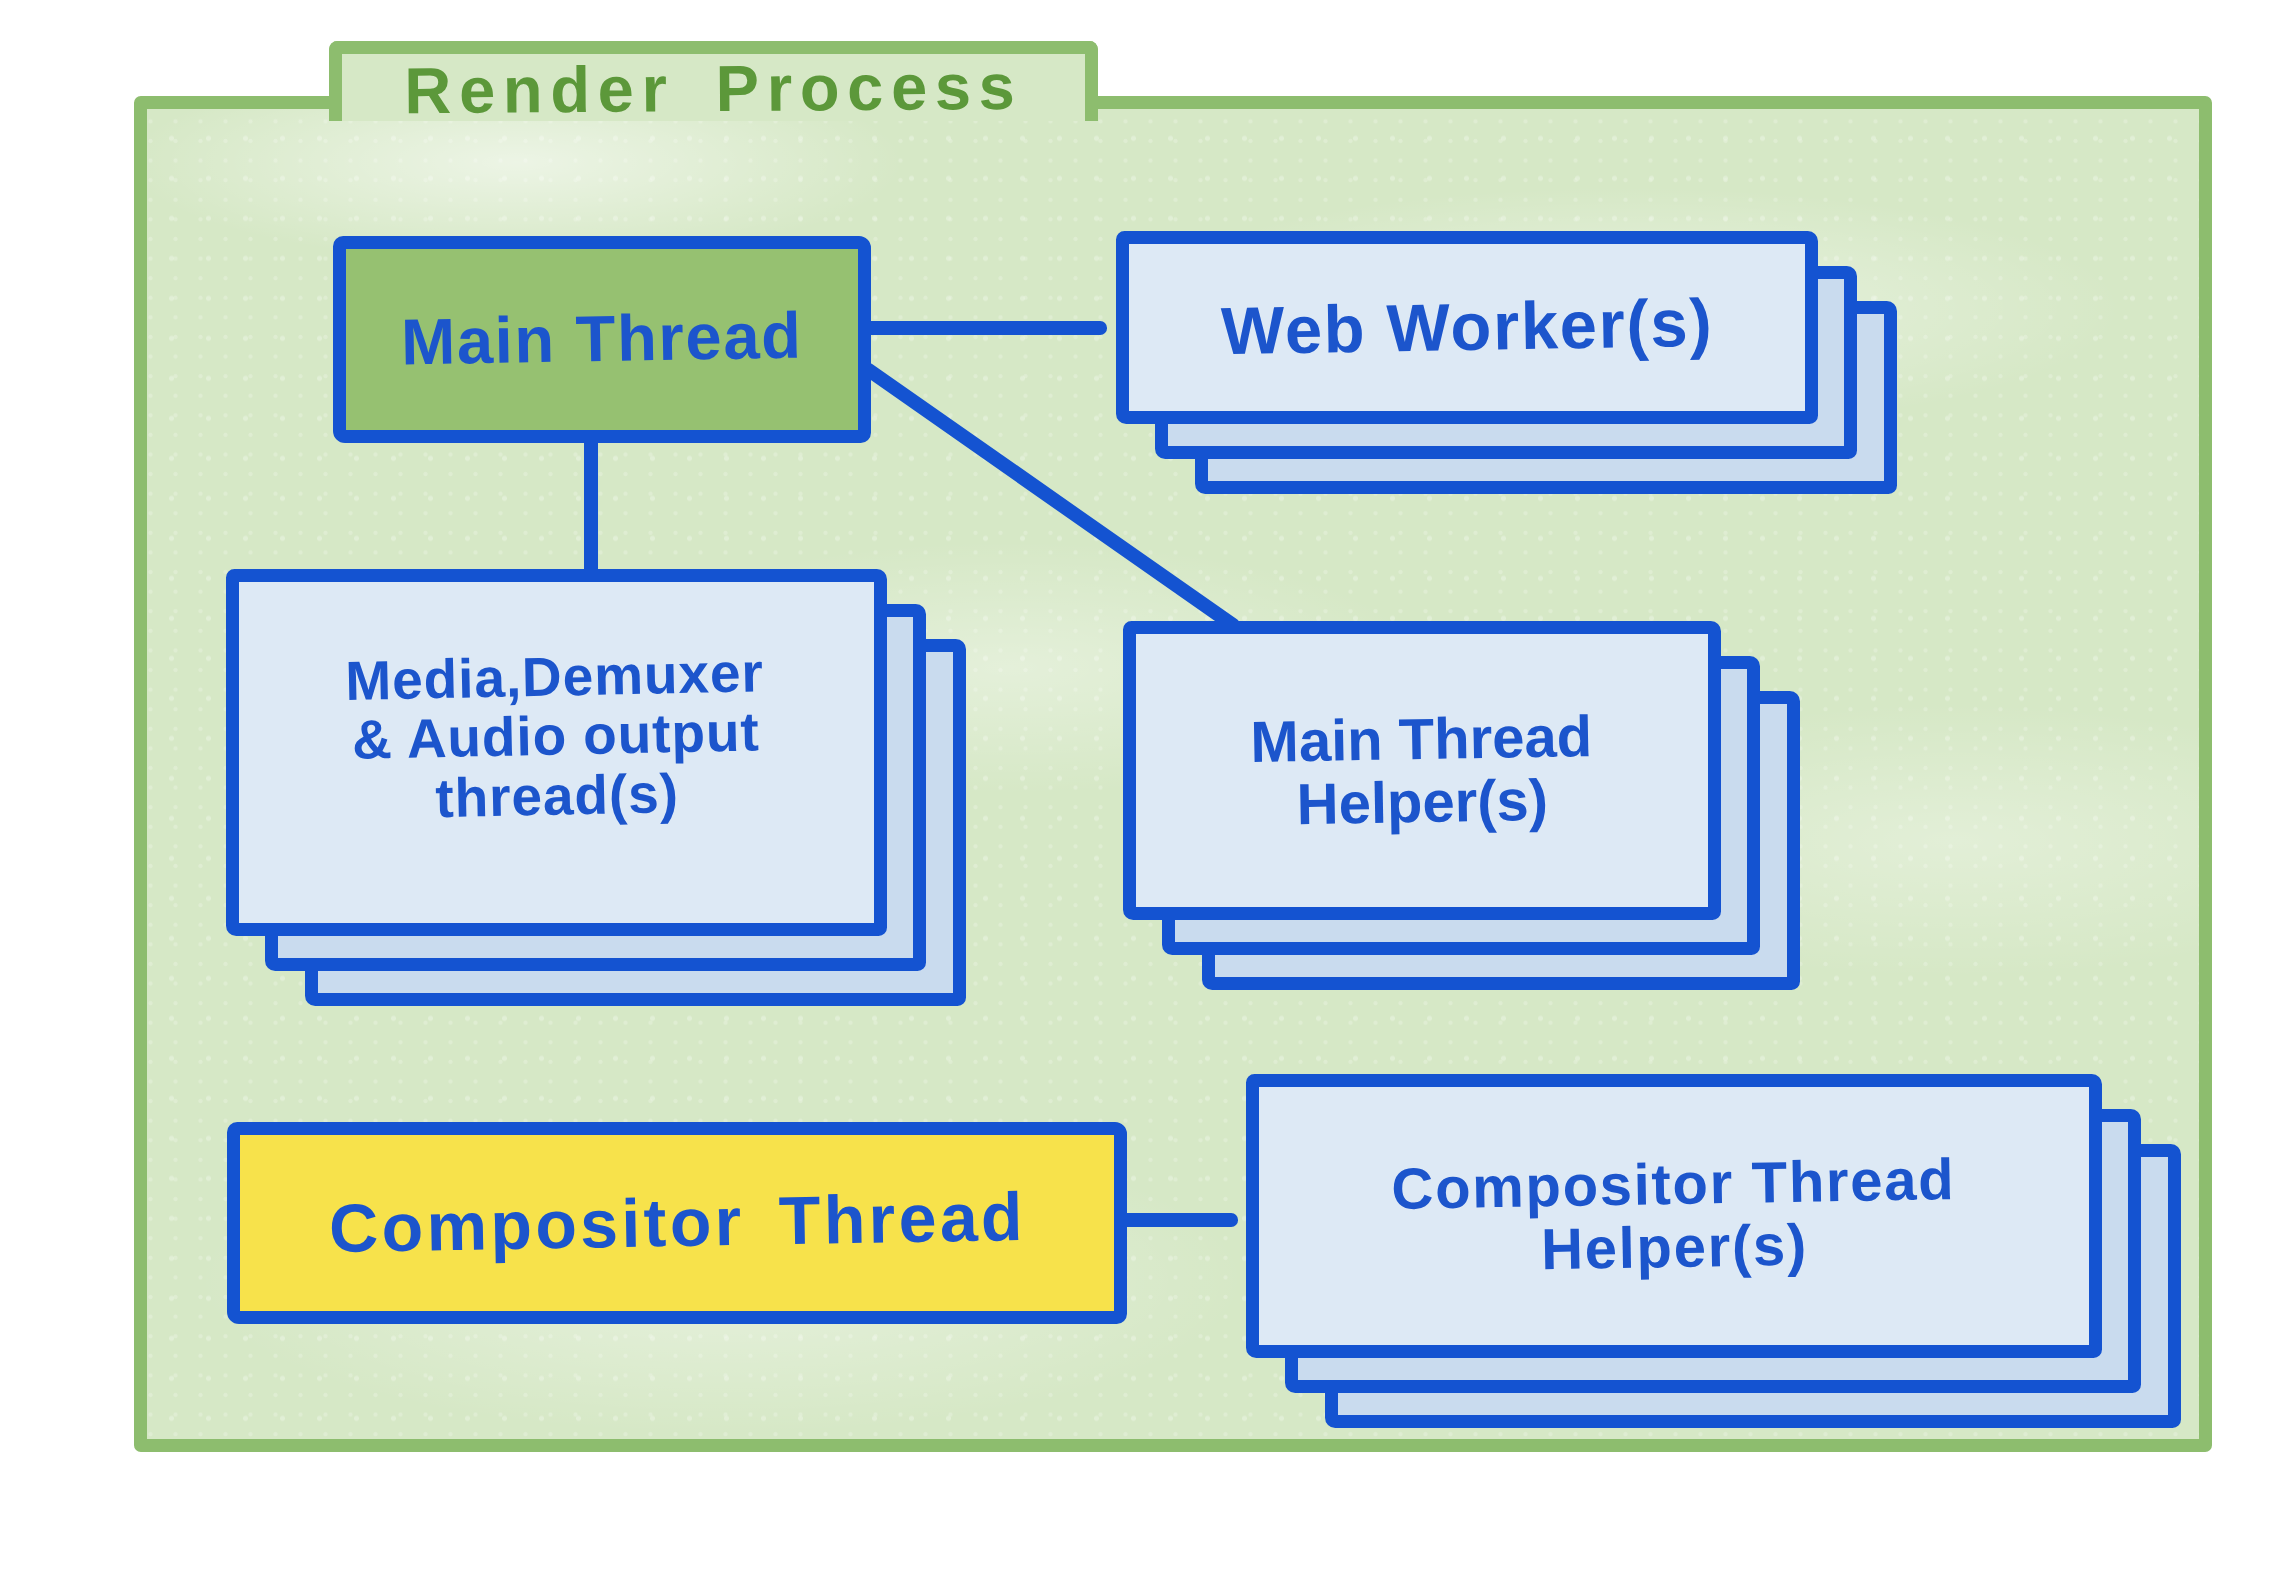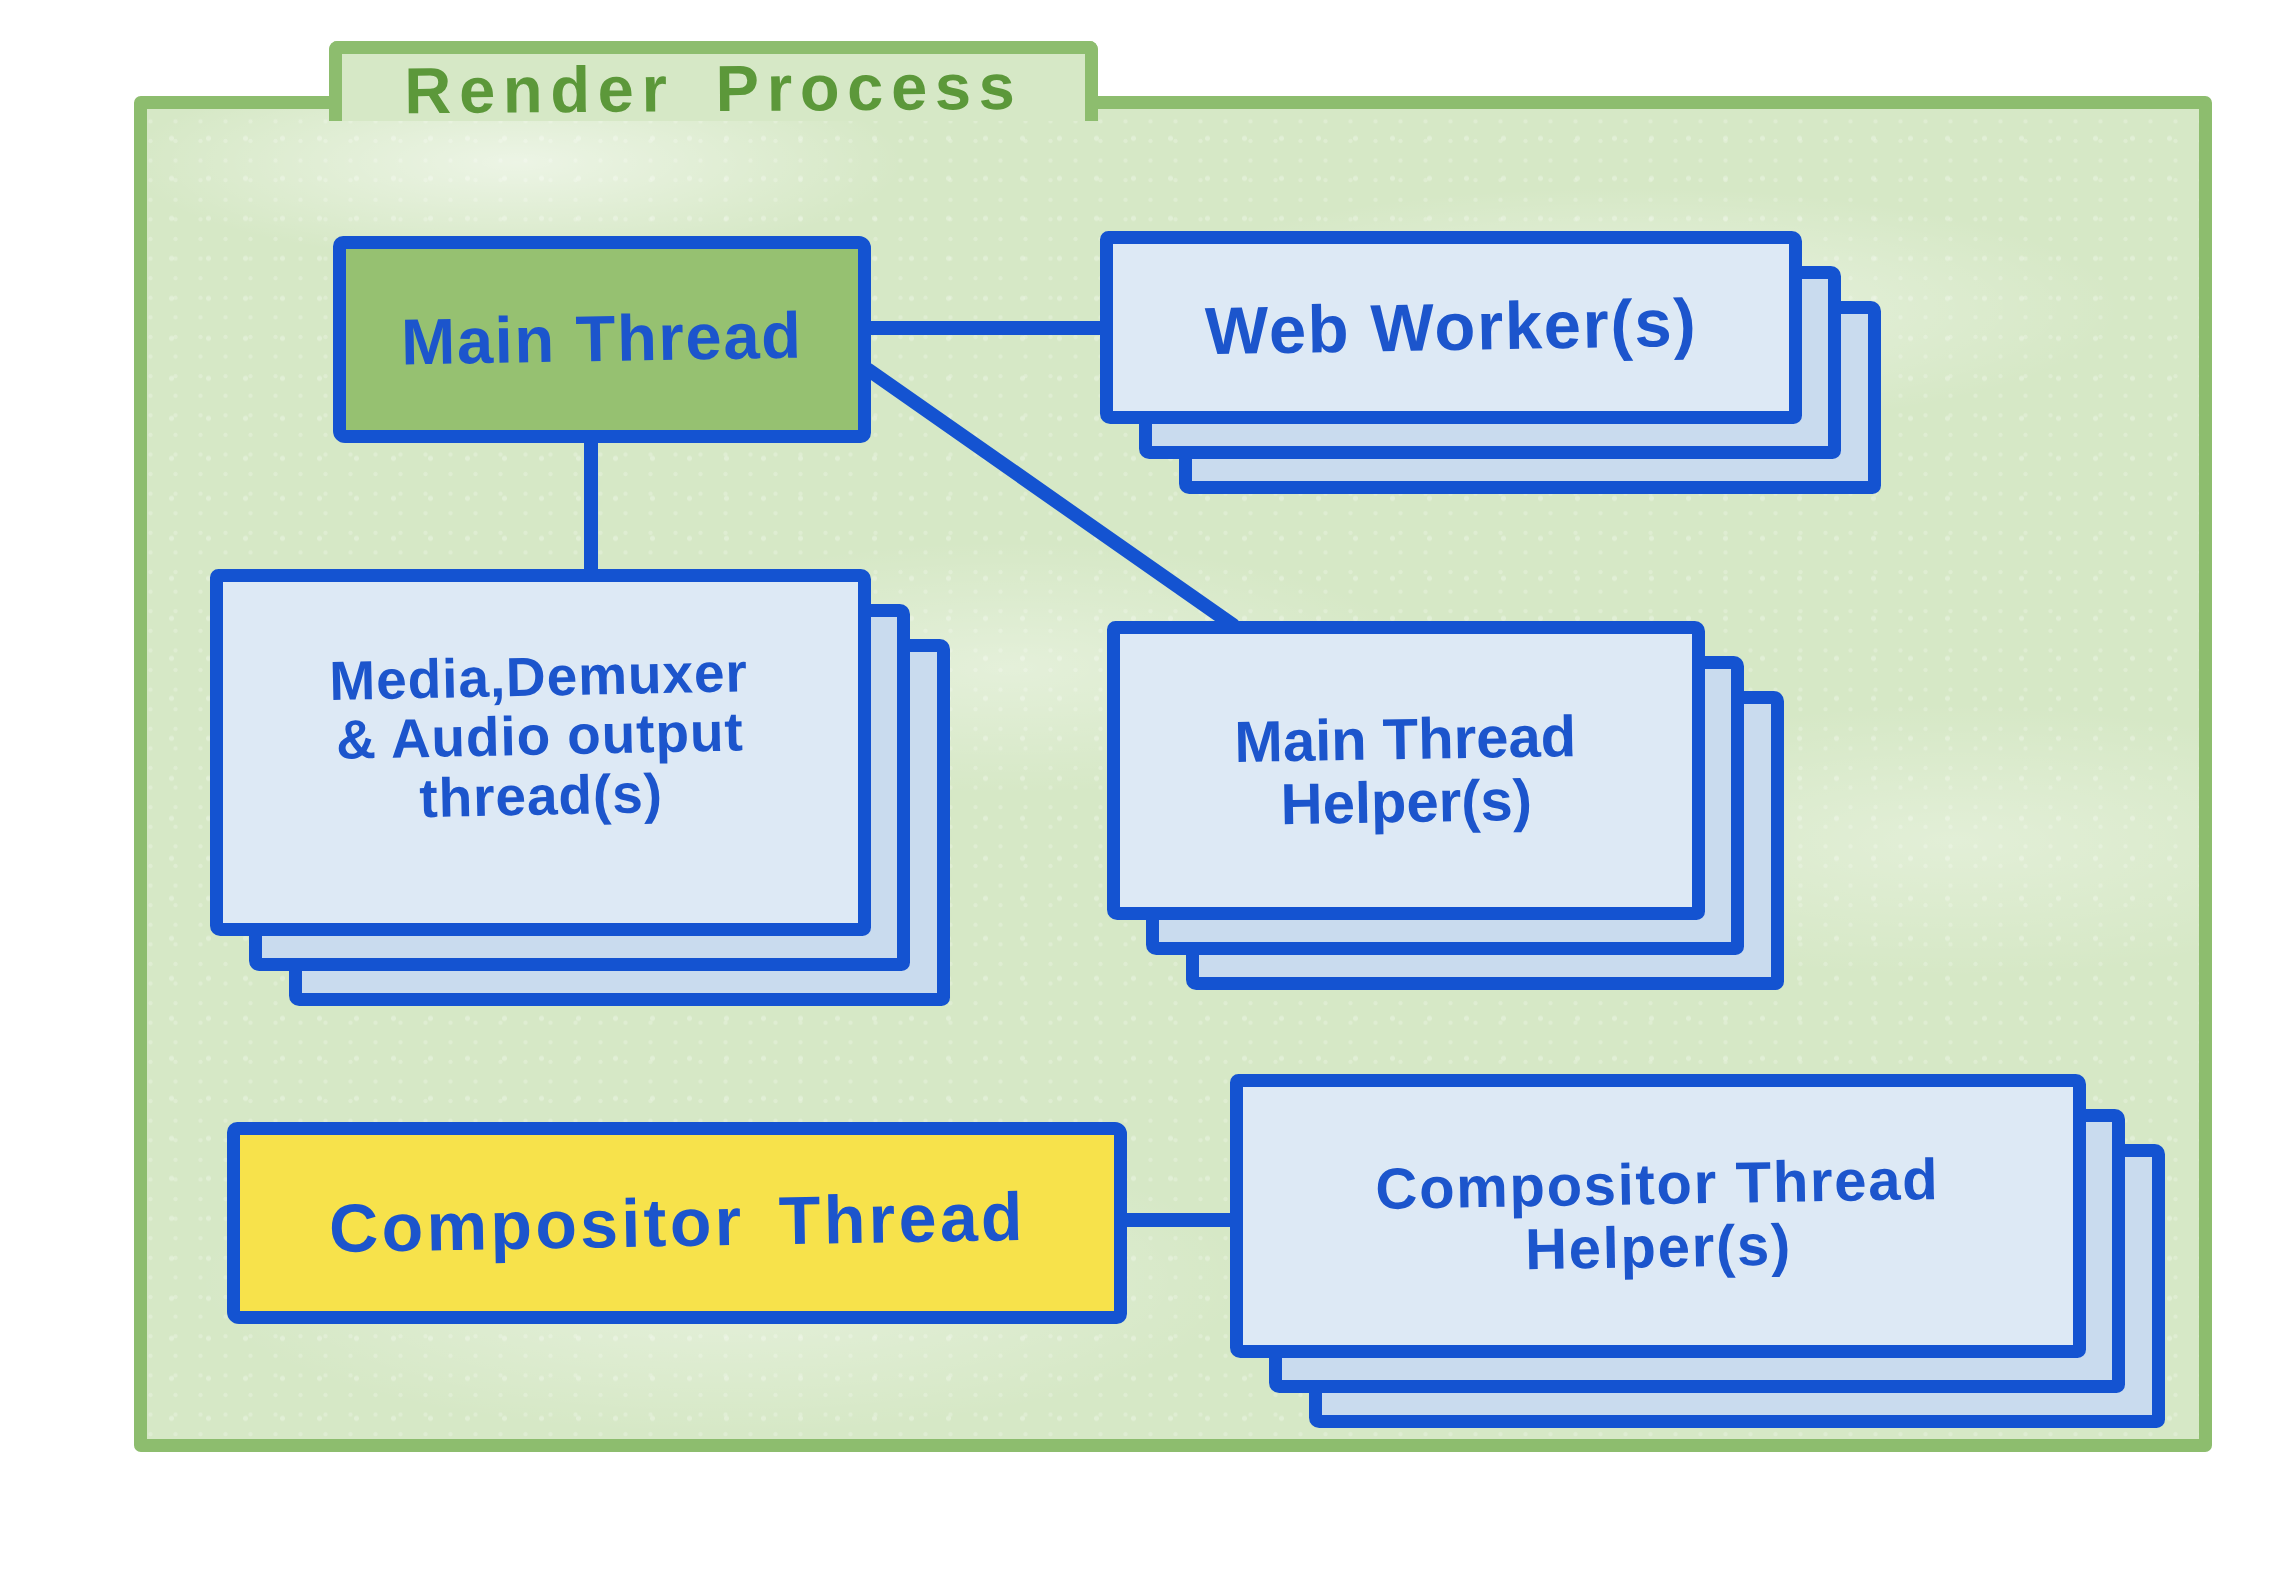--- a/index.html
+++ b/index.html
@@ -56,20 +56,21 @@
   }
   .node-main-thread{left:333px;top:236px;width:538px;height:207px;background:#96c171;}
   .node-compositor{left:227px;top:1122px;width:900px;height:202px;background:#f7e24b;}
 
   
   .stack{position:absolute;z-index:2;}
   .card{
     position:absolute;box-sizing:border-box;
     border:13px solid #1453d1;border-radius:8.5px 10.2px 8.5px 10.2px;
     background:#c9dbee;
+    margin-left:16px;
   }
   .card.front{background:#dde9f5;display:flex;align-items:center;justify-content:center;
     flex-direction:column;}
   .stack-web-workers{left:1100px;top:231px;}
   .stack-web-workers .card{width:702px;height:193px;}
   .stack-media{left:210px;top:569px;}
   .stack-media .card{width:661px;height:367px;}
   .stack-mt-helpers{left:1107px;top:621px;}
   .stack-mt-helpers .card{width:598px;height:299px;}
   .stack-comp-helpers{left:1230px;top:1074px;}

